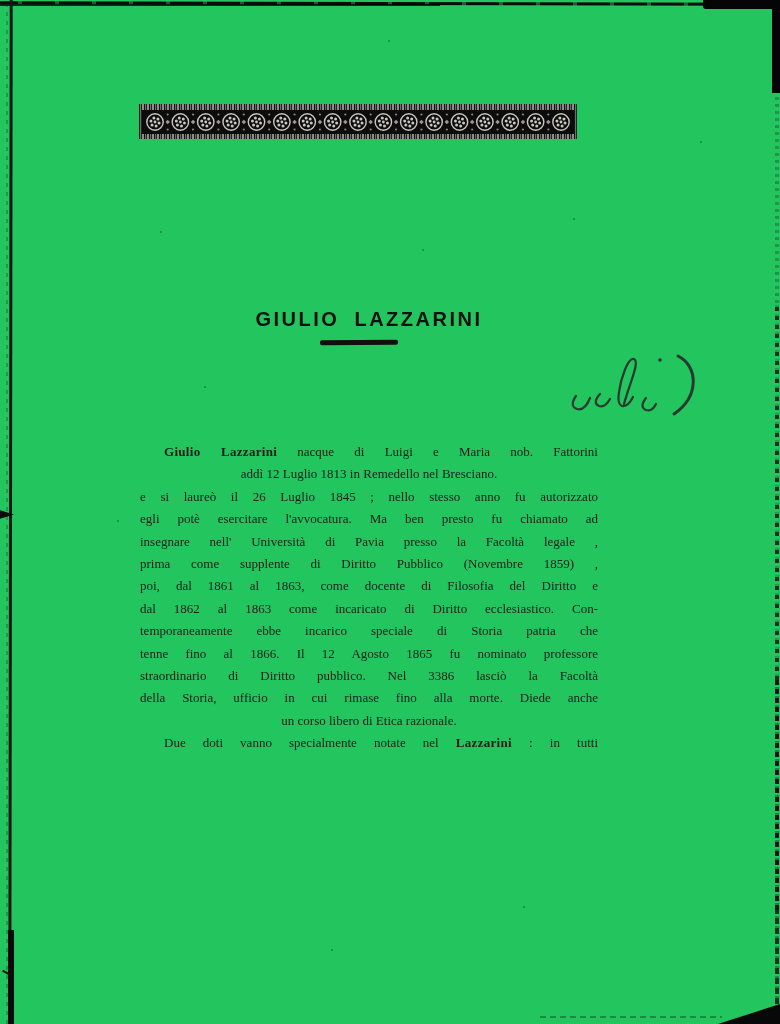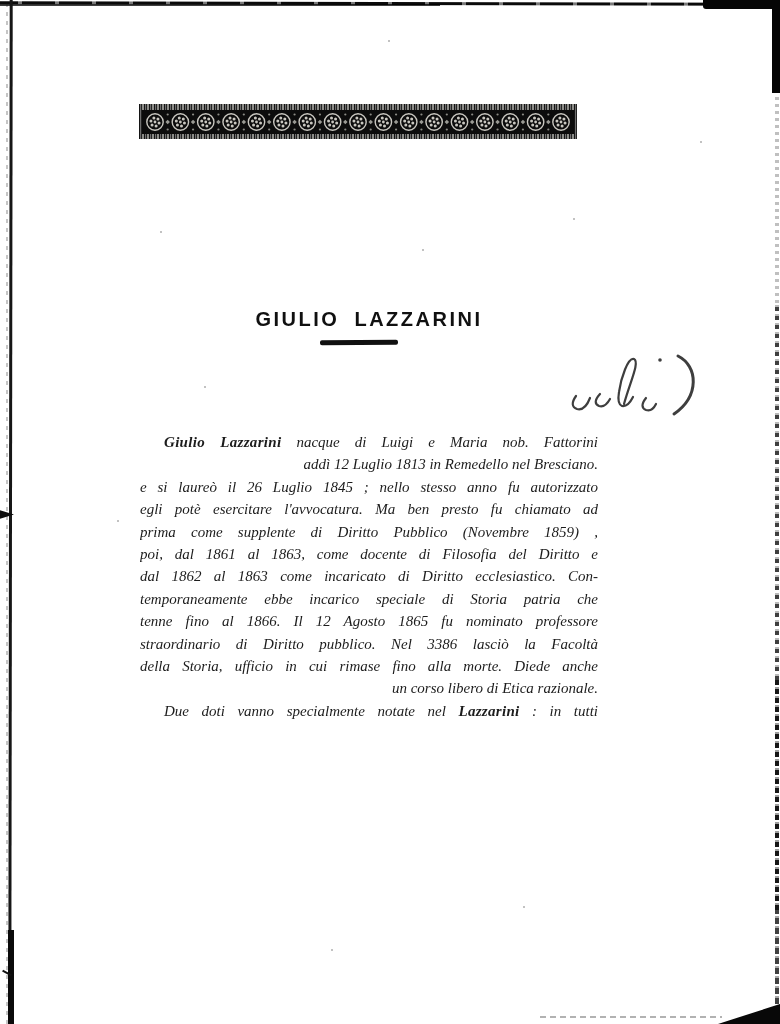--- a/index.html
+++ b/index.html
@@ -1,18 +1,18 @@
 <!DOCTYPE html>
 <html><head>
 <meta charset="utf-8">
 <style>
   html,body{margin:0;padding:0;background:#e8e8e6;}
   .page{
     position:relative;width:780px;height:1024px;margin:0 auto;
-    background:#ffffff;overflow:hidden;
+    background:#22c55e;overflow:hidden;
     font-family:"Liberation Serif", serif;color:#1c1c1c;
   }
 
   
   .art{position:absolute;}
   .top-line{left:0;top:2px;width:780px;height:3px;
     background:repeating-linear-gradient(90deg,#0a0a0a 0 18px,rgba(10,10,10,.55) 18px 22px,#0a0a0a 22px 37px);
     transform:rotate(.12deg);}
   .top-line2{left:0;top:4px;width:440px;height:2px;background:#000;opacity:.75;}
   .top-right-block{left:703px;top:0;width:77px;height:9px;background:#050505;border-radius:0 0 2px 3px;}
@@ -54,22 +54,22 @@
     font-size:20px;letter-spacing:2.5px;word-spacing:7px;color:#101010;
   }
   .title-rule{width:78px;height:5px;background:#101010;border-radius:2px;
     margin:9px auto 0;transform:translateX(-10px) rotate(-.4deg);}
 
   
   .handwriting{position:absolute;left:566px;top:352px;width:160px;height:68px;}
   .handwriting svg{display:block;width:100%;height:100%;}
 
   
-  .body-text{position:absolute;left:140px;top:431px;width:458px;font-size:15px;font-style:italic;}
-  .line{height:22.4px;line-height:22.4px;overflow:hidden;text-align:right;}
+  .body-text{position:absolute;left:140px;top:441px;width:458px;font-size:13px;}
+  .line{height:22.4px;line-height:22.4px;overflow:hidden;text-align:center;}
   .line.just{text-align:justify;text-align-last:justify;}
   .line.indent{padding-left:24px;}
   .line b{font-weight:700;letter-spacing:.3px;}
 </style>
 </head>
 <body>
 
 <div class="page">
 
   <div class="art top-line"></div>
@@ -304,20 +304,21 @@
         <circle cx="94" cy="8" r="1.8" fill="#2a2a2a" stroke="none"></circle>
       </g>
     </svg>
   </div>
 
   <div class="body-text">
       <div class="line indent just"><b>Giulio Lazzarini</b><span> nacque di Luigi e Maria nob. Fattorini</span></div>
       <div class="line"><span>addì 12 Luglio 1813 in Remedello nel Bresciano.</span></div>
       <div class="line just"><span>e si laureò il 26 Luglio 1845 ; nello stesso anno fu autorizzato</span></div>
       <div class="line just"><span>egli potè esercitare l'avvocatura. Ma ben presto fu chiamato ad</span></div>
+      <div class="line just"><span>insegnare nell' Università di Pavia presso la Facoltà legale ,</span></div>
       <div class="line just"><span>prima come supplente di Diritto Pubblico (Novembre 1859) ,</span></div>
       <div class="line just"><span>poi, dal 1861 al 1863, come docente di Filosofia del Diritto e</span></div>
       <div class="line just"><span>dal 1862 al 1863 come incaricato di Diritto ecclesiastico. Con-</span></div>
       <div class="line just"><span>temporaneamente ebbe incarico speciale di Storia patria che</span></div>
       <div class="line just"><span>tenne fino al 1866. Il 12 Agosto 1865 fu nominato professore</span></div>
       <div class="line just"><span>straordinario di Diritto pubblico. Nel 3386 lasciò la Facoltà</span></div>
       <div class="line just"><span>della Storia, ufficio in cui rimase fino alla morte. Diede anche</span></div>
       <div class="line"><span>un corso libero di Etica razionale.</span></div>
       <div class="line indent just"><span>Due doti vanno specialmente notate nel </span><b>Lazzarini</b><span> : in tutti</span></div>
     </div>

